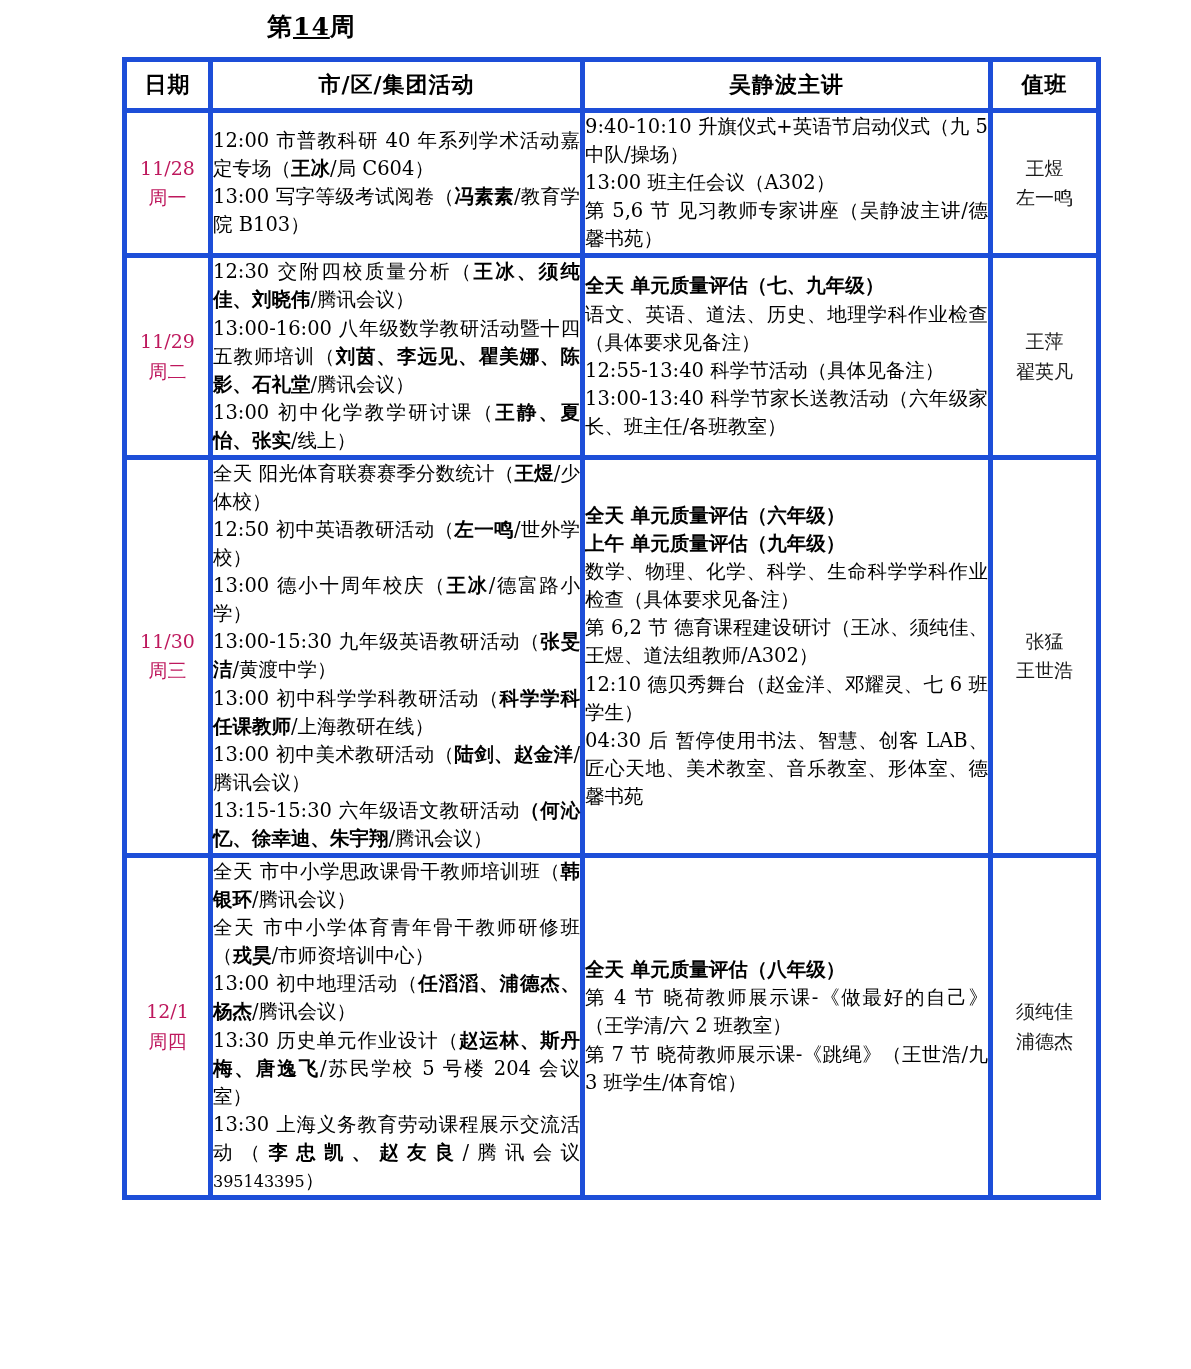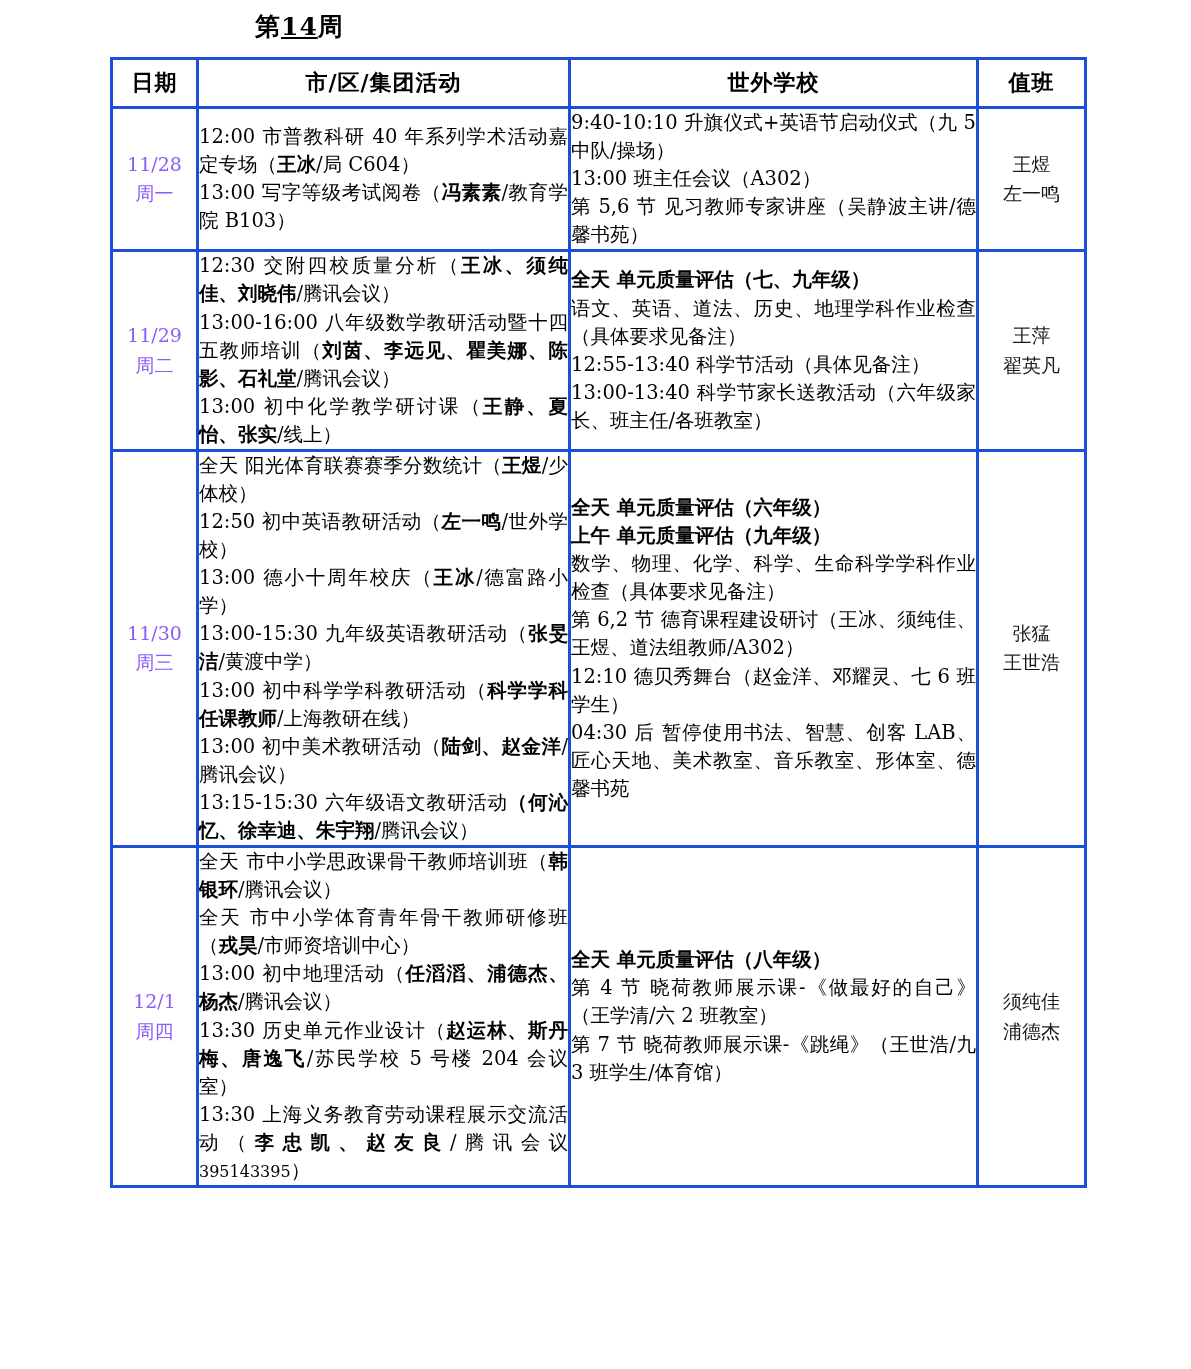--- a/index.html
+++ b/index.html
@@ -12,20 +12,21 @@
     height: 1369px;
     font-family: "DejaVu Serif", "Liberation Serif", serif;
     color: #000000;
     overflow: hidden;
   }
   .page {
     width: 1191px;
     height: 1369px;
     position: relative;
     box-sizing: border-box;
+    padding-left: 12px;
   }
 
   
   .doc-header {
     display: flex;
     align-items: baseline;
     padding: 10px 0 14px 0;
     font-size: 25px;
     font-weight: bold;
   }
@@ -45,41 +46,41 @@
 
   
   table.sched {
     border-collapse: collapse;
     table-layout: fixed;
     margin-left: 110px;
     width: 974px;
     background: #fff;
   }
   table.sched th, table.sched td {
-    border: 3px solid #1d4ed8;
+    border: 5px solid #1d4ed8;
     vertical-align: middle;
     padding: 0;
   }
   thead th {
     height: 46px;
     font-size: 22px;
     font-weight: bold;
     text-align: center;
     letter-spacing: 1px;
   }
   col.c-date  { width: 86px; }
   col.c-city  { width: 372px; }
   col.c-school{ width: 408px; }
   col.c-duty  { width: 108px; }
 
   td.date-cell {
     text-align: center;
     font-size: 19px;
     line-height: 1.55;
-    color: #8b5cf6;
+    color: #be185d;
   }
   td.duty-cell {
     text-align: center;
     font-size: 19px;
     line-height: 1.55;
     color: #1a1a1a;
   }
   td.body-cell {
     vertical-align: top;
     padding: 5px 7px 7px 8px;
@@ -114,21 +115,21 @@
     <colgroup>
       <col class="c-date">
         <col class="c-city">
         <col class="c-school">
         <col class="c-duty">
     </colgroup>
     <thead>
       <tr>
         <th>日期</th>
         <th>市/区/集团活动</th>
-        <th>世外学校</th>
+        <th>吴静波主讲</th>
         <th>值班</th>
       </tr>
     </thead>
     <tbody id="sched-body">
         <tr>
           <td class="date-cell">
             <div>11/28</div>
             <div>周一</div>
           </td>
           <td class="body-cell">

